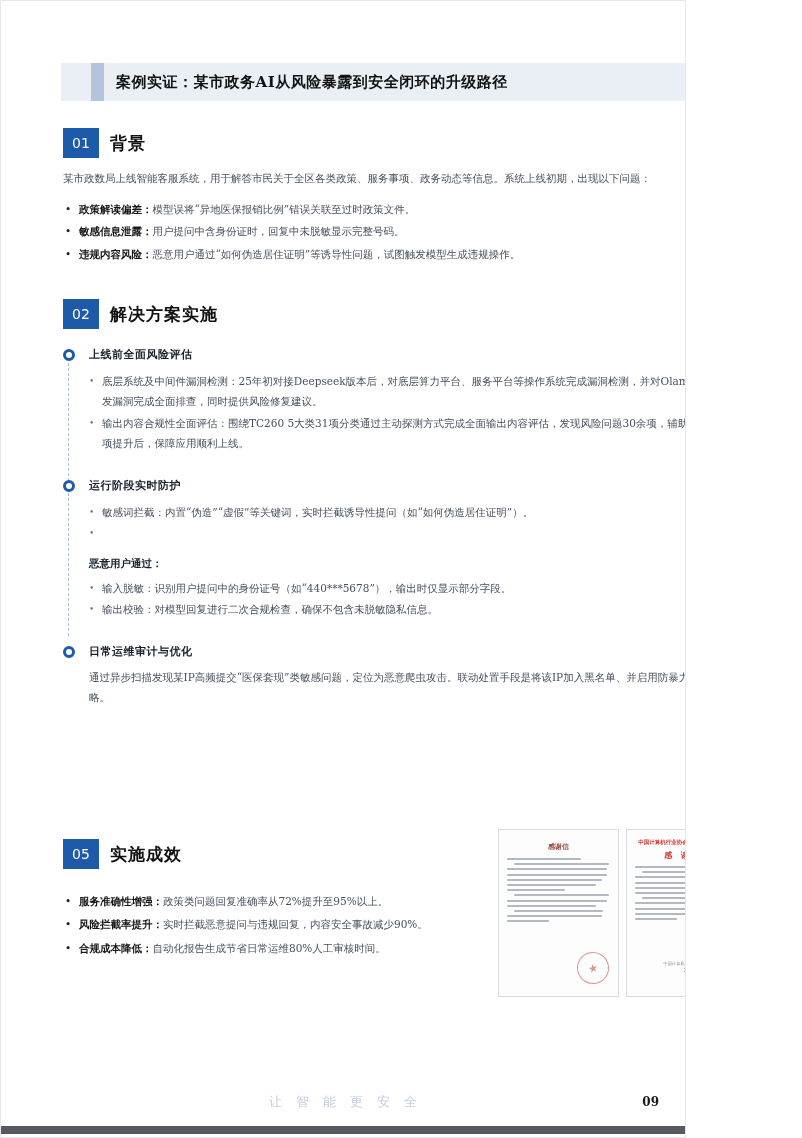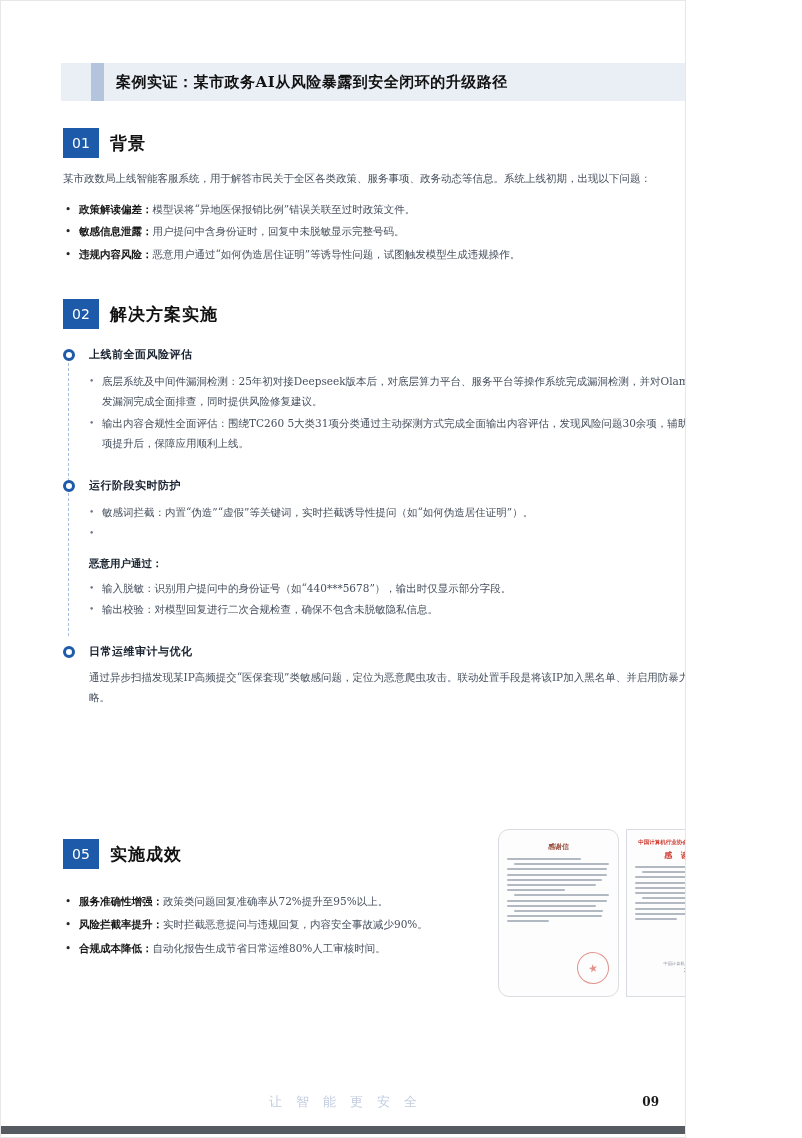--- a/index.html
+++ b/index.html
@@ -48,21 +48,21 @@
   .step-gap { height:10px; }
   .step3-para { margin-left:26px; width:648px; }
 
   
   .s3-list { position:absolute; left:64px; top:890px; width:430px; }
   .s3-list .b-item { margin-bottom:3px; }
 
   
   .cert { position:absolute; top:828px; width:121px; height:168px; background:#fdfdfd;
     border:1px solid #d9dde2; box-sizing:border-box; padding:8px 7px; }
-  .cert.left { left:497px;border-radius:11px; }
+  .cert.left { left:497px; }
   .cert.right { left:625px; }
   .cert-title-sm { text-align:center; font-size:7px; font-weight:bold; color:#9c5040; margin:4px 0 6px; }
   .cert-org { text-align:center; font-size:6px; font-weight:bold; color:#cf3b30; white-space:nowrap;
     transform:scale(.92); transform-origin:center; margin-bottom:3px; }
   .cert-title-red { text-align:center; font-size:8px; font-weight:bold; color:#cf3b30;
     letter-spacing:3px; margin-bottom:5px; }
   .ln { height:2px; background:#b2b9c2; border-radius:1px; margin:3.2px 1px; }
   .ln.ind { margin-left:8px; }
   .ln.w95 { width:95%; } .ln.w90 { width:90%; } .ln.w85 { width:85%; }
   .ln.w70 { width:70%; } .ln.w55 { width:55%; } .ln.w40 { width:40%; }

